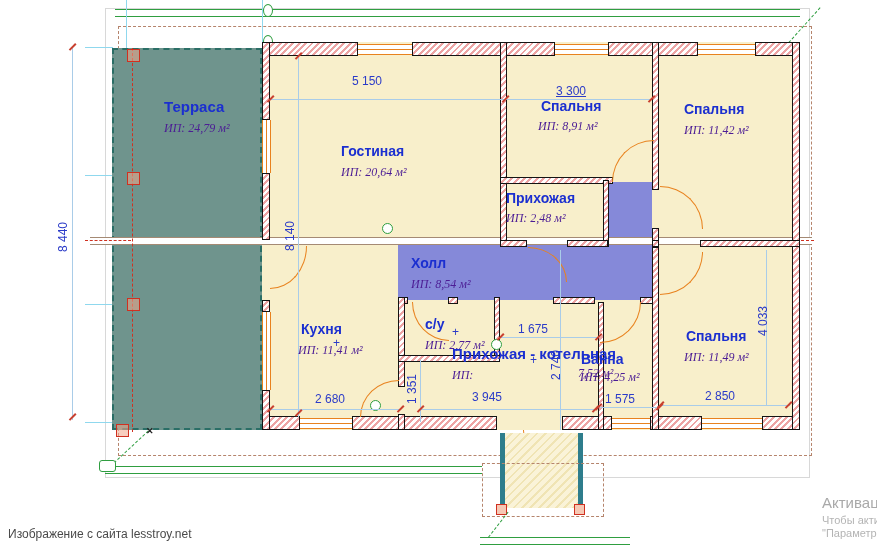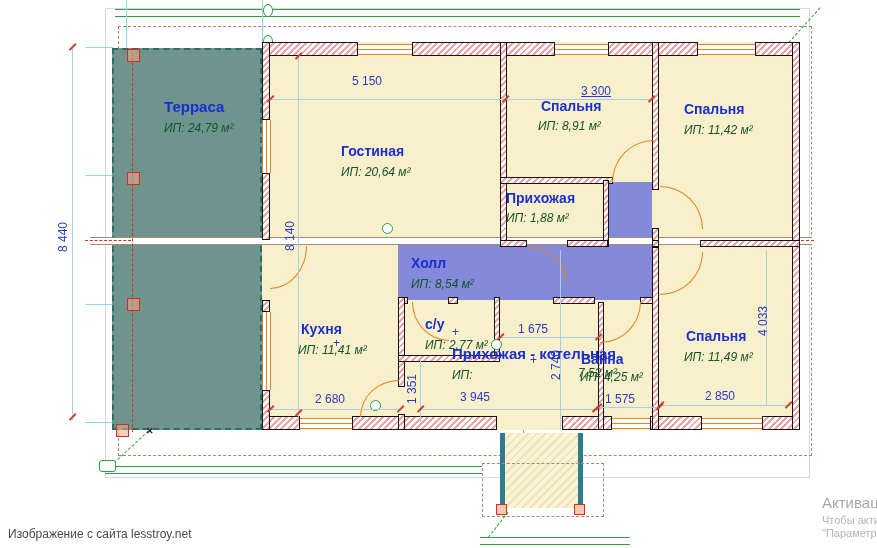--- a/index.html
+++ b/index.html
@@ -22,21 +22,21 @@
   .arc.tr{border-top-width:1.5px;border-right-width:1.5px;border-top-right-radius:100% 100%;}
   .arc.bl{border-bottom-width:1.5px;border-left-width:1.5px;border-bottom-left-radius:100% 100%;}
   .arc.br{border-bottom-width:1.5px;border-right-width:1.5px;border-bottom-right-radius:100% 100%;}
   
   .dl{position:absolute;background:#a9cce8;}
   .dm{position:absolute;color:#2b3bc8;font-size:12px;white-space:nowrap;}
   .dmv{transform:rotate(-90deg);transform-origin:center;width:60px;text-align:center;}
   .tick{position:absolute;width:9px;height:1.6px;background:#c84030;transform:rotate(-45deg);}
   
   .rn{position:absolute;color:#1b2fd0;font-weight:700;font-size:14px;white-space:nowrap;}
-  .ra{position:absolute;color:#14532d;font-style:italic;font-size:12px;white-space:nowrap;}
+  .ra{position:absolute;color:#4c1d95;font-style:italic;font-size:12px;white-space:nowrap;font-family:Liberation Serif, serif;}
   .plus{position:absolute;color:#2b3bc8;font-size:12px;}
   
   .redax{position:absolute;border:0;border-top:1.2px dashed #d03020;}
   .redaxv{position:absolute;border:0;border-left:1.2px dashed #d03020;}
   .axm{position:absolute;width:11px;height:11px;border:1.2px solid #d03020;background:rgba(243,166,138,.55);}
   .cyan{position:absolute;background:#8fd8ee;}
   .greenline{position:absolute;border-top:1.6px solid #2f9e40;border-bottom:1.6px solid #2f9e40;}
   .gdiag{position:absolute;border-top:1.6px dashed #2f9e40;height:0;transform-origin:left top;}
   .gcirc{position:absolute;border:1.6px solid #2f9e40;border-radius:50%;background:#fff;}
   .rmark{position:absolute;width:9px;height:9px;border:1.1px solid #d03020;background:#f6c8b4;}
@@ -173,46 +173,46 @@
 <div class="tick" style="left:656px;top:404px;"></div>
 <div class="tick" style="left:784px;top:404px;"></div>
 <div class="tick" style="left:68px;top:46px;"></div>
 <div class="tick" style="left:68px;top:416px;"></div>
 <div class="tick" style="left:294px;top:55px;"></div>
 <div class="tick" style="left:294px;top:412px;"></div>
 <div class="tick" style="left:496px;top:336px;"></div>
 <div class="tick" style="left:594px;top:336px;"></div>
 
 <div class="dm" style="left:352px;top:74px;">5 150</div>
-<div class="dm" style="left:581px;top:84px;text-decoration:underline;">3 300</div>
+<div class="dm" style="left:556px;top:84px;text-decoration:underline;">3 300</div>
 <div class="dm dmv" style="left:33px;top:230px;">8 440</div>
 <div class="dm dmv" style="left:260px;top:229px;">8 140</div>
 <div class="dm" style="left:315px;top:392px;">2 680</div>
 <div class="dm dmv" style="left:382px;top:382px;">1 351</div>
-<div class="dm" style="left:460px;top:390px;">3 945</div>
+<div class="dm" style="left:472px;top:390px;">3 945</div>
 <div class="dm" style="left:518px;top:322px;">1 675</div>
 <div class="dm dmv" style="left:526px;top:358px;">2 740</div>
 <div class="dm" style="left:605px;top:392px;">1 575</div>
 <div class="dm" style="left:705px;top:389px;text-align:center;">2 850</div>
 <div class="dm dmv" style="left:733px;top:314px;">4 033</div>
 
 <div class="rn" style="left:164px;top:98px;font-size:15px;">Терраса</div>
 <div class="ra" style="left:164px;top:121px;">ИП: 24,79 м²</div>
 
 <div class="rn" style="left:341px;top:143px;">Гостиная</div>
 <div class="ra" style="left:341px;top:165px;">ИП: 20,64 м²</div>
 
 <div class="rn" style="left:541px;top:98px;">Спальня</div>
 <div class="ra" style="left:538px;top:119px;">ИП: 8,91 м²</div>
 
 <div class="rn" style="left:684px;top:101px;">Спальня</div>
 <div class="ra" style="left:684px;top:123px;">ИП: 11,42 м²</div>
 
 <div class="rn" style="left:506px;top:190px;">Прихожая</div>
-<div class="ra" style="left:506px;top:211px;">ИП:  1,88 м²</div>
+<div class="ra" style="left:506px;top:211px;">ИП:  2,48 м²</div>
 
 <div class="rn" style="left:411px;top:255px;">Холл</div>
 <div class="ra" style="left:411px;top:277px;">ИП: 8,54 м²</div>
 
 <div class="rn" style="left:301px;top:321px;">Кухня</div>
 <div class="ra" style="left:298px;top:343px;">ИП: 11,41 м²</div>
 
 <div class="rn" style="left:425px;top:316px;">с/у</div>
 <div class="ra" style="left:425px;top:338px;">ИП: 2,77 м²</div>
 

